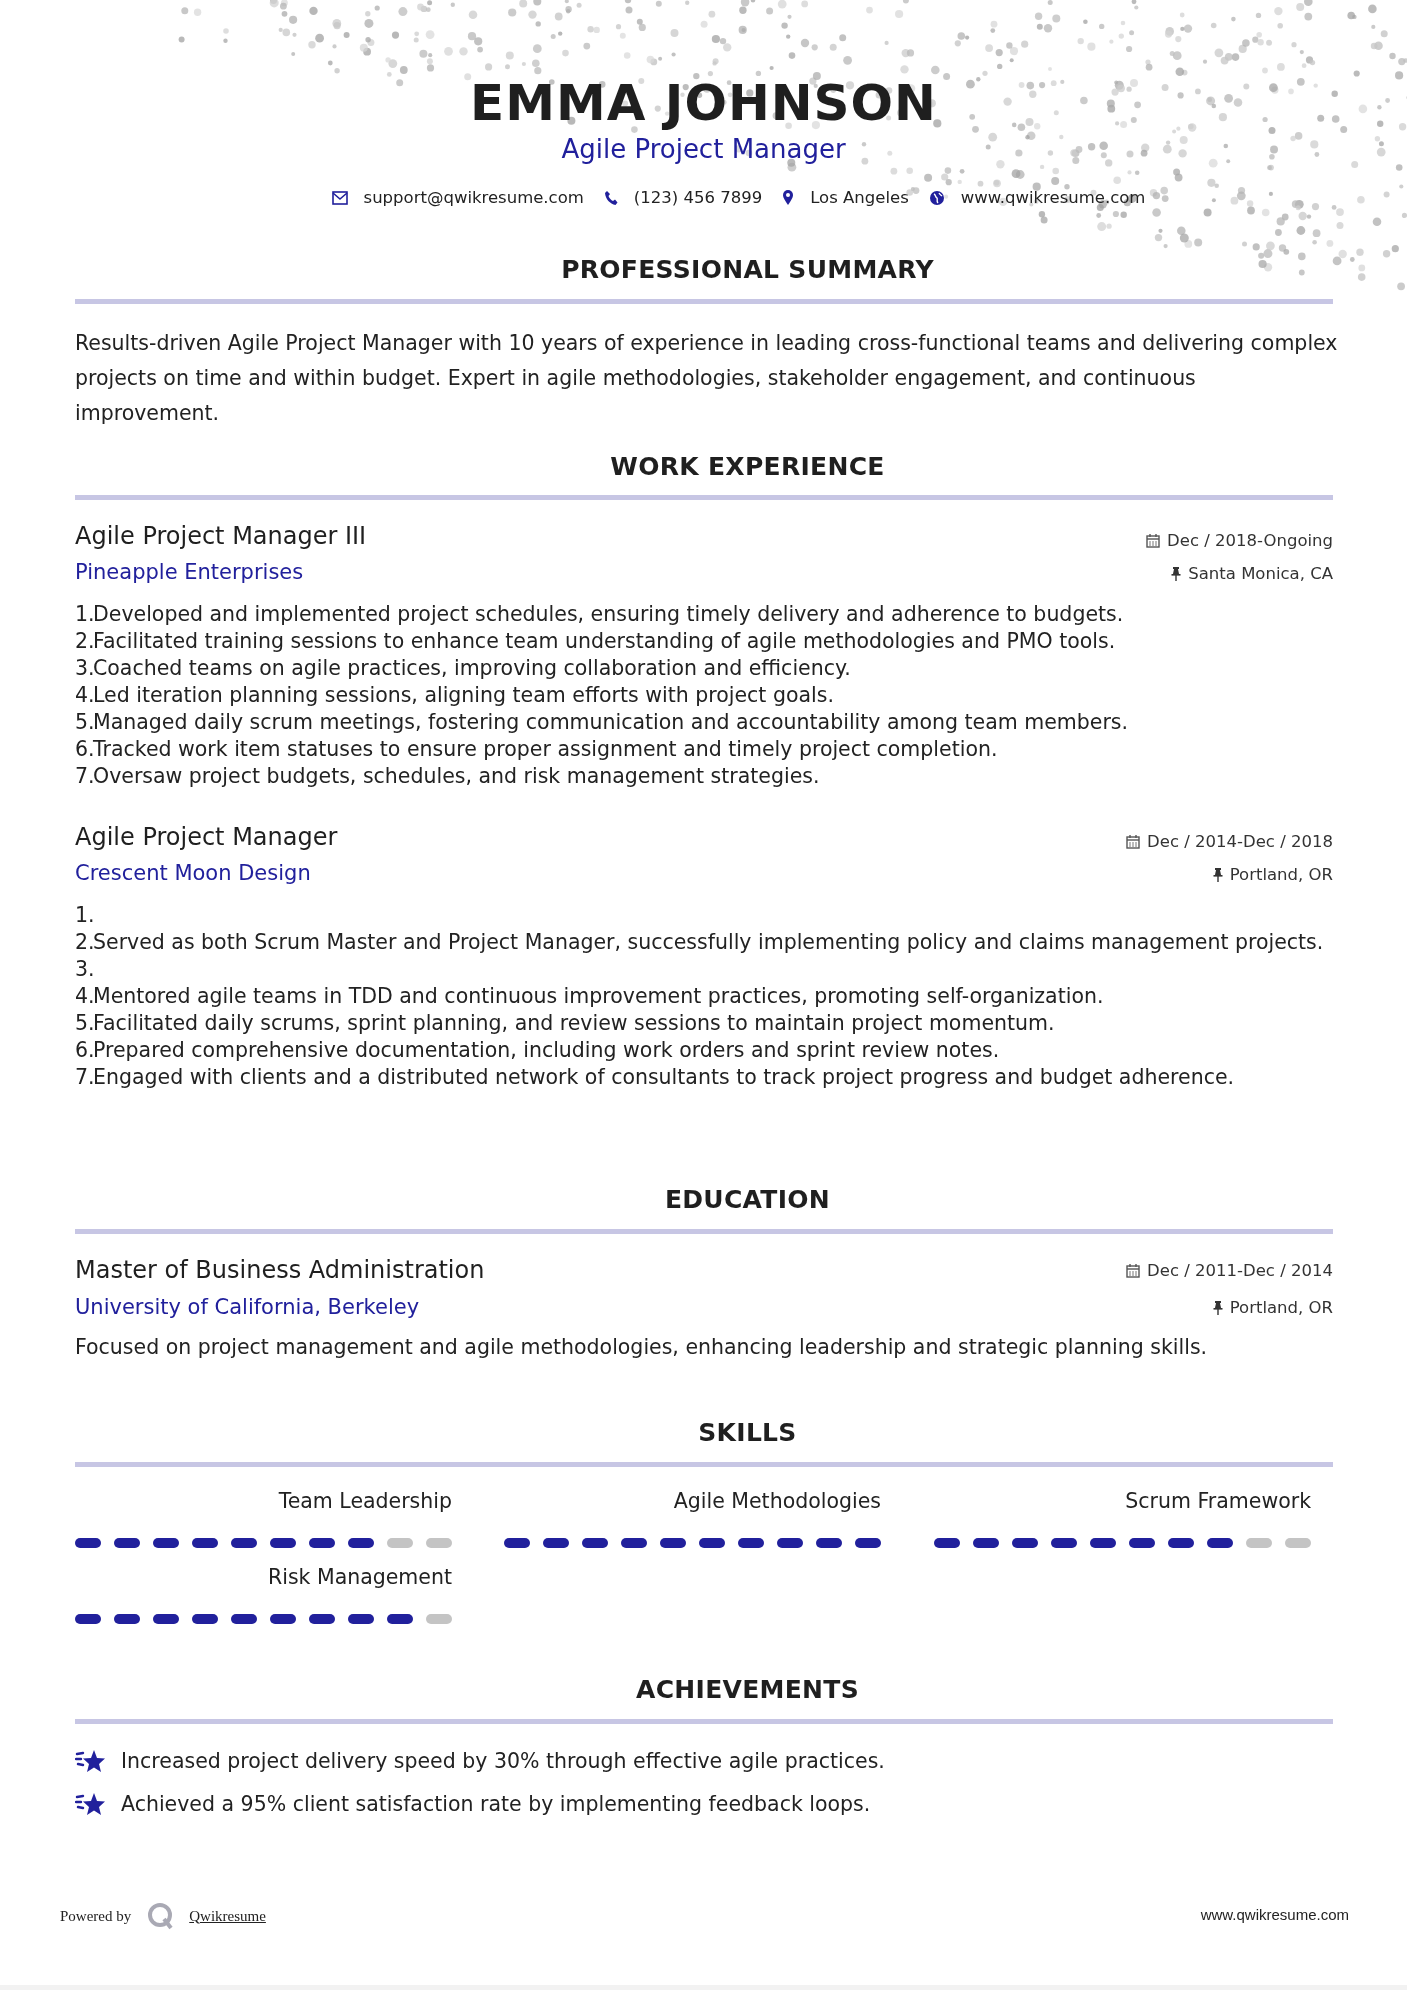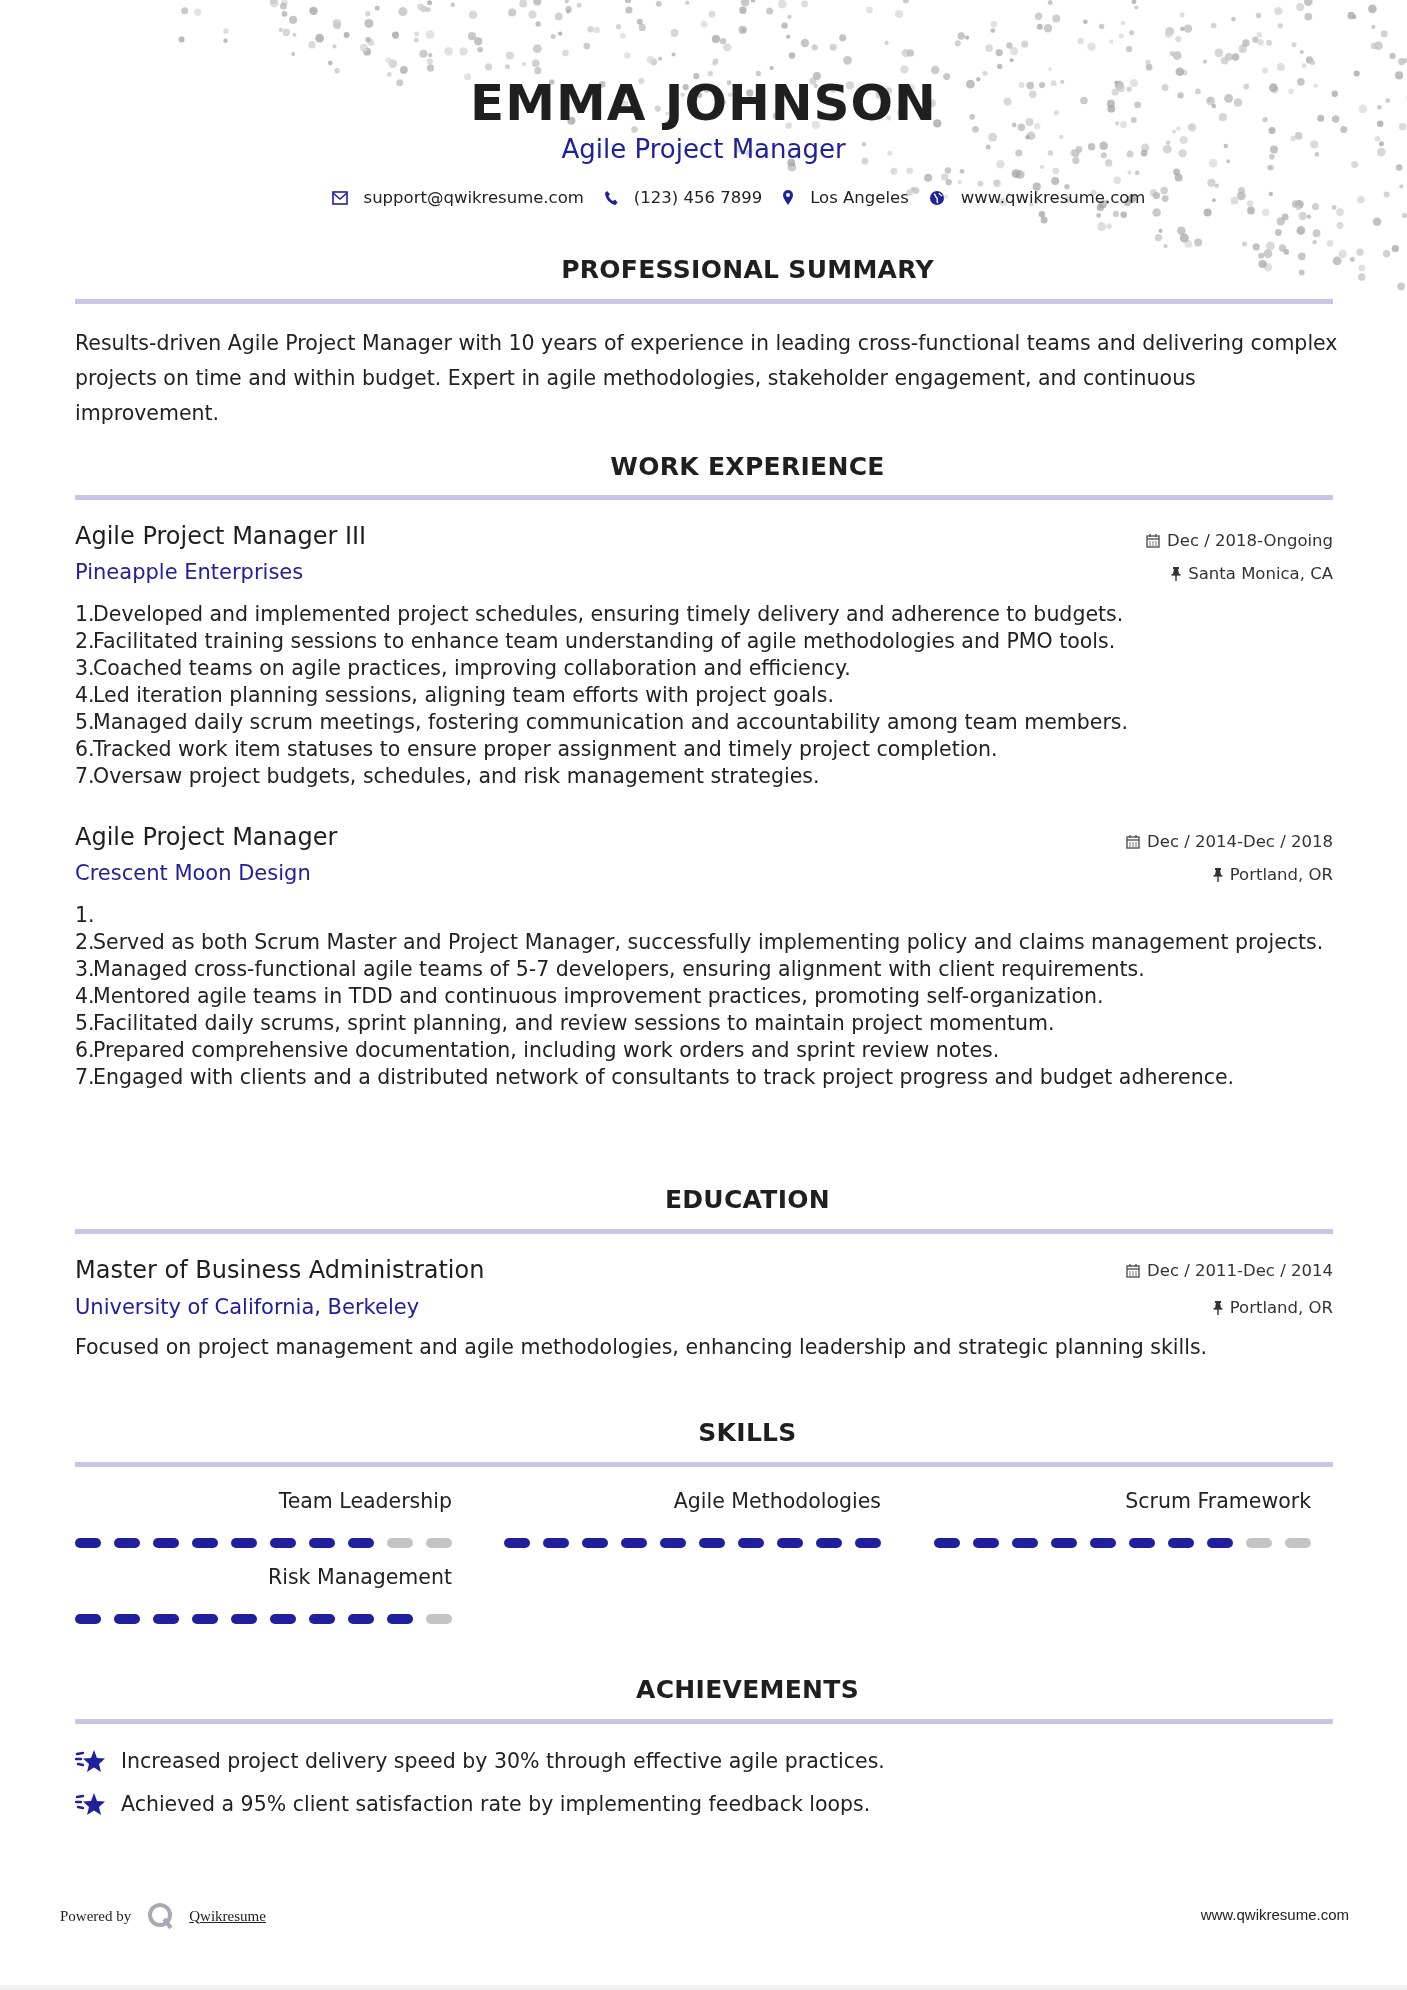--- a/index.html
+++ b/index.html
@@ -622,21 +622,20 @@
 <ol class="abs bullets" style="top:902px;">
   <li>
       <span class="num">1.</span>
     </li>
   <li>
       <span class="num">2.</span>
       <span>Served as both Scrum Master and Project Manager, successfully implementing policy and claims management projects.</span>
     </li>
   <li>
       <span class="num">3.</span>
-      <span>Managed cross-functional agile teams of 5-7 developers, ensuring alignment with client requirements.</span>
     </li>
   <li>
       <span class="num">4.</span>
       <span>Mentored agile teams in TDD and continuous improvement practices, promoting self-organization.</span>
     </li>
   <li>
       <span class="num">5.</span>
       <span>Facilitated daily scrums, sprint planning, and review sessions to maintain project momentum.</span>
     </li>
   <li>

